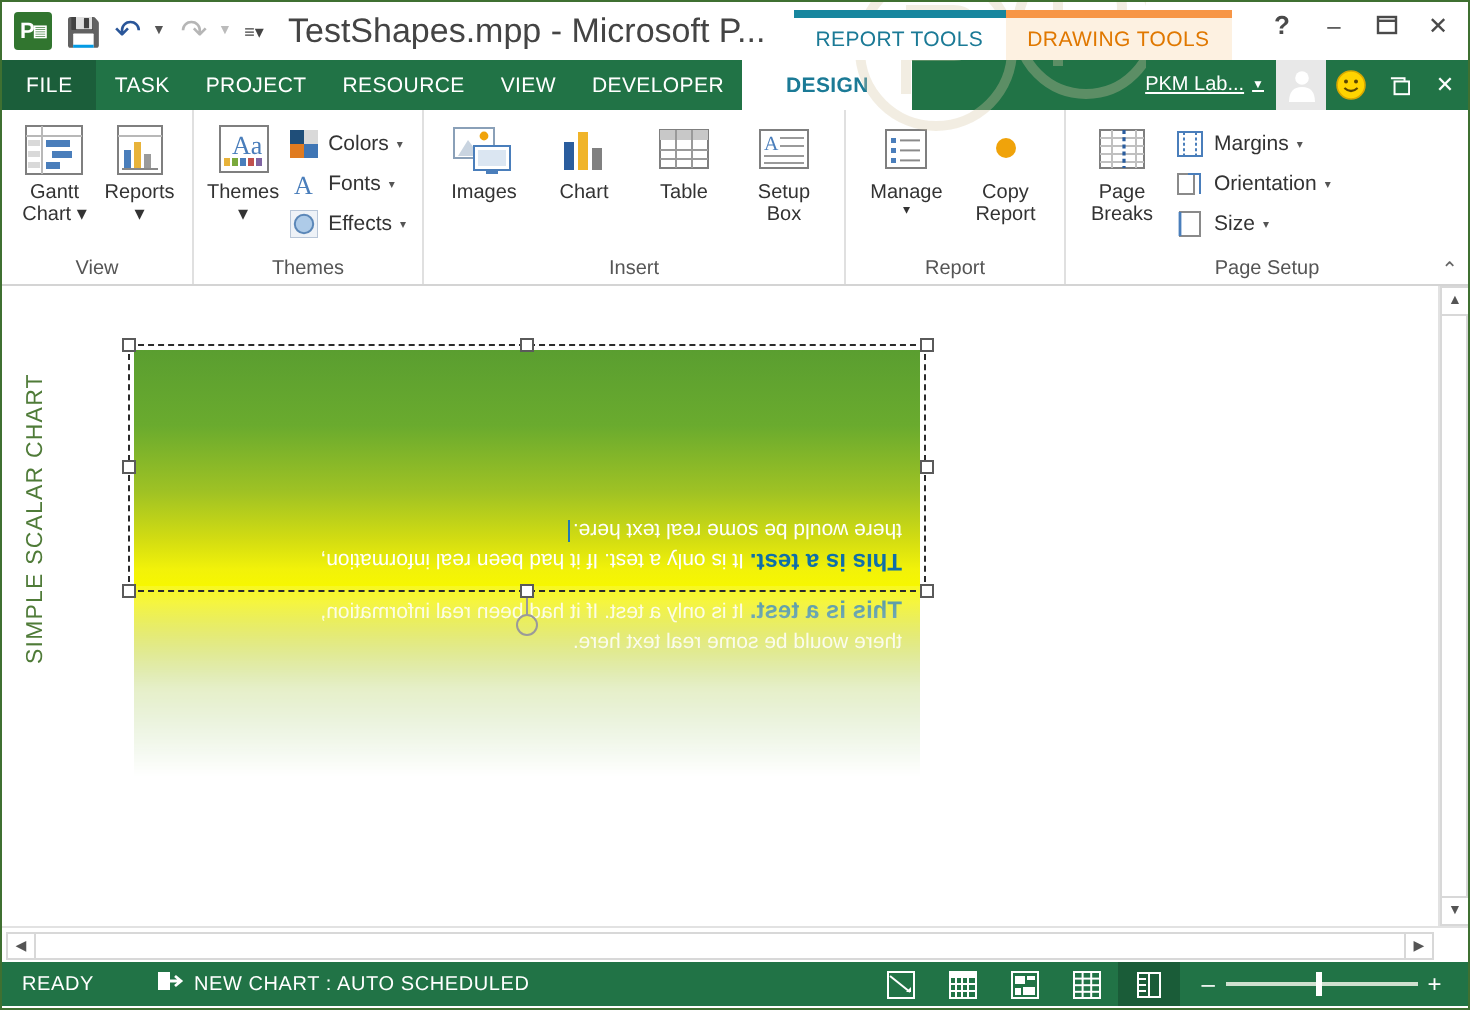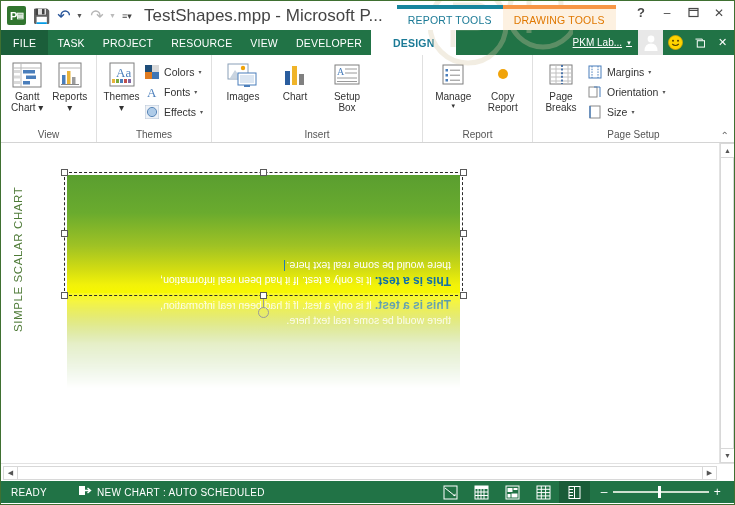--- a/index.html
+++ b/index.html
@@ -501,20 +501,33 @@
               <rect x="10" y="4" width="5" height="19" fill="#f0b429"></rect>
               <rect x="17" y="12" width="5" height="11" fill="#808080"></rect>
             </svg>
           </div>
           <div class="lbl">Chart</div>
         </div>
         <div class="bigbtn">
           <div class="ic">
             <svg width="28" height="26" viewBox="0 0 28 26">
               <rect x="2" y="2" width="24" height="19" fill="#fff" stroke="#7f7f7f"></rect>
+              <rect x="2" y="2" width="24" height="5" fill="#c8c8c8"></rect>
+              <line x1="2" y1="12" x2="26" y2="12" stroke="#9a9a9a"></line>
+              <line x1="2" y1="16.5" x2="26" y2="16.5" stroke="#9a9a9a"></line>
+              <line x1="10" y1="2" x2="10" y2="21" stroke="#9a9a9a"></line>
+              <line x1="18" y1="2" x2="18" y2="21" stroke="#9a9a9a"></line>
+            </svg>
+          </div>
+          <div class="lbl">Table</div>
+        </div>
+        <div class="bigbtn">
+          <div class="ic">
+            <svg width="28" height="26" viewBox="0 0 28 26">
+              <rect x="2" y="2" width="24" height="19" fill="#fff" stroke="#7f7f7f"></rect>
               <text x="4" y="12" font-family="Liberation Serif, serif" font-size="10" fill="#4a7ebb">A</text>
               <line x1="12" y1="6" x2="24" y2="6" stroke="#9a9a9a"></line>
               <line x1="12" y1="10" x2="24" y2="10" stroke="#9a9a9a"></line>
               <line x1="4" y1="15" x2="24" y2="15" stroke="#9a9a9a"></line>
               <line x1="4" y1="18.5" x2="24" y2="18.5" stroke="#9a9a9a"></line>
             </svg>
           </div>
           <div class="lbl">Setup</div>
           <div class="lbl">Box</div>
         </div>

